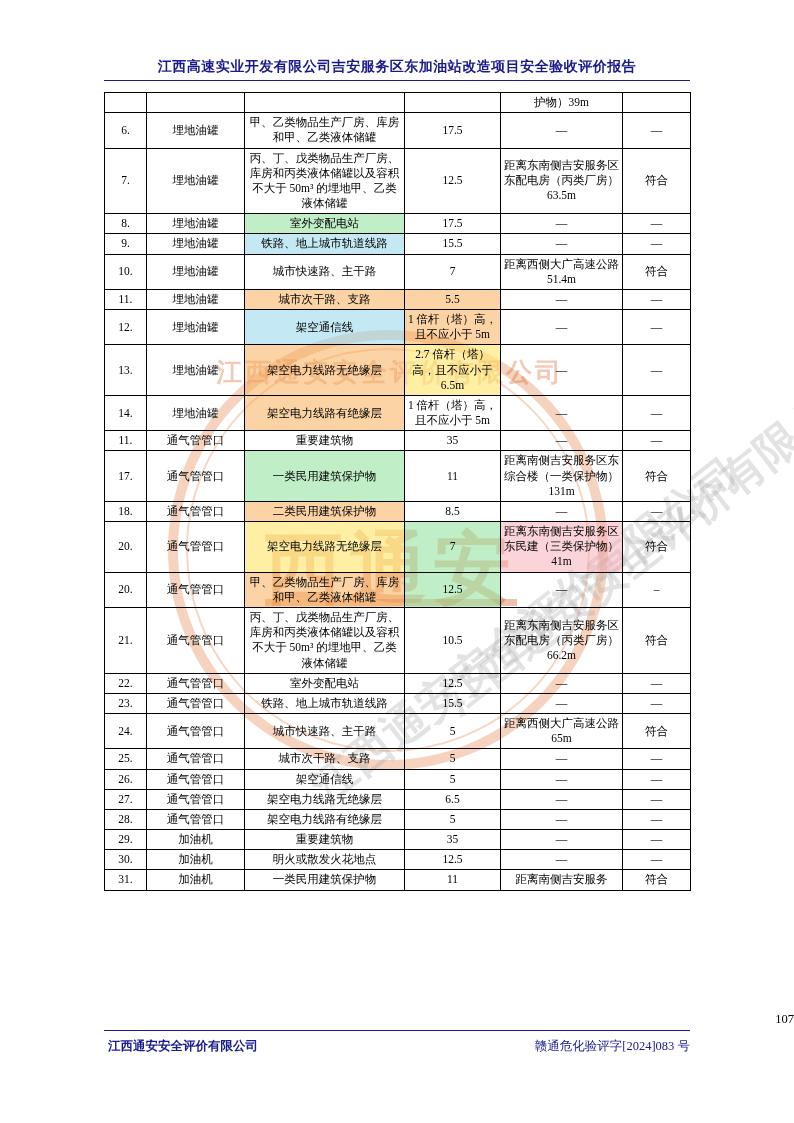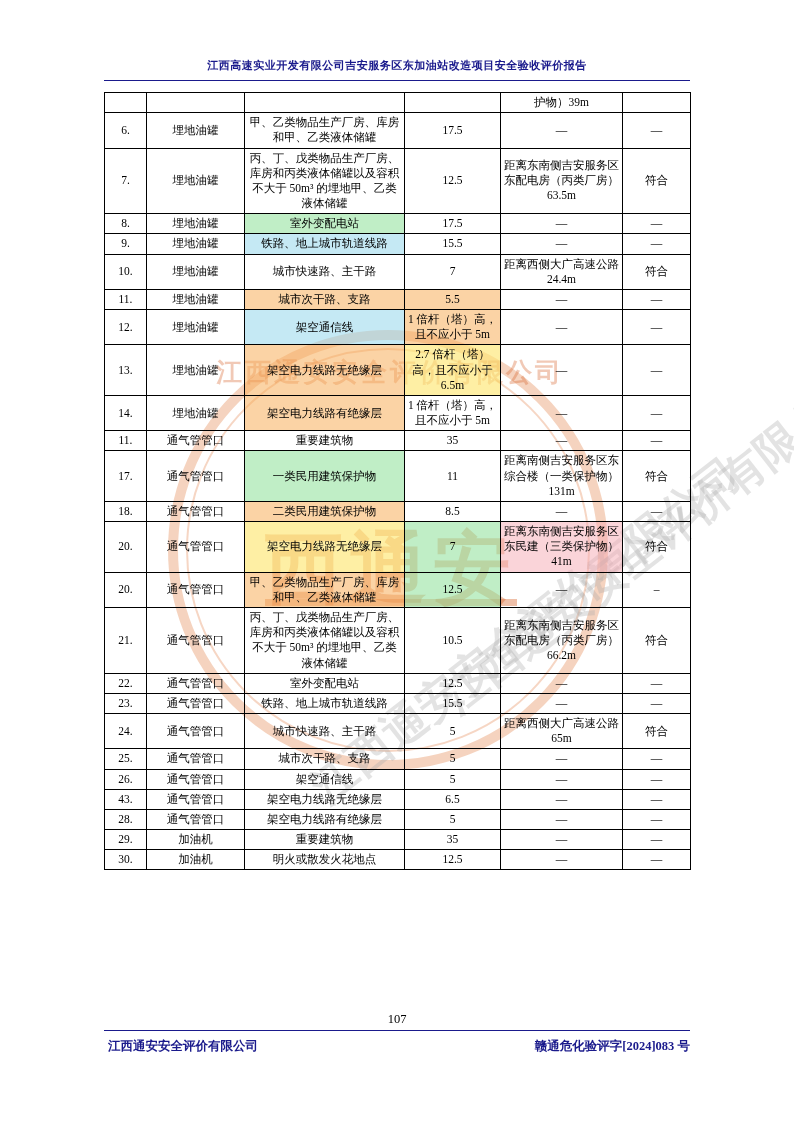--- a/index.html
+++ b/index.html
@@ -90,21 +90,21 @@
     font-size: 44px;
     transform: rotate(-38deg);
   }
 
   
   .doc-header {
     position: absolute;
     left: 0; top: 58px;
     width: 794px;
     text-align: center;
-    font-size: 11px;
+    font-size: 14px;
     font-weight: bold;
     color: #1a1a8c;
     letter-spacing: 0.5px;
     z-index: 10;
   }
   .header-rule {
     position: absolute;
     left: 104px; top: 80px;
     width: 586px;
     border-bottom: 1px solid #1a1a8c;
@@ -114,38 +114,38 @@
     position: absolute;
     left: 104px; top: 1030px;
     width: 586px;
     border-bottom: 1px solid #1a1a8c;
     z-index: 10;
   }
   .page-number {
     position: absolute;
     left: 0; top: 1012px;
     width: 794px;
-    text-align: center;
+    text-align: right;
     font-size: 12.5px;
     color: #000;
     z-index: 10;
   }
   .footer-left {
     position: absolute;
     left: 108px; top: 1038px;
     font-size: 12.5px;
     font-weight: bold;
     color: #1a1a8c;
     z-index: 10;
   }
   .footer-right {
     position: absolute;
     right: 104px; top: 1038px;
     font-size: 12.5px;
-    font-weight: bold;
+    font-weight: normal;
     color: #1a1a8c;
     z-index: 10;
   }
 
   
   .table-wrap {
     position: absolute;
     left: 104px; top: 92px;
     width: 586px;
     z-index: 8;
@@ -257,21 +257,21 @@
           <td class="num">15.5</td>
           <td class="dash">—</td>
           <td class="dash">—</td>
         </tr>
 
         <tr>
           <td>10.</td>
           <td>埋地油罐</td>
           <td>城市快速路、主干路</td>
           <td class="num">7</td>
-          <td class="dist">距离西侧大广高速公路 24.4m</td>
+          <td class="dist">距离西侧大广高速公路 51.4m</td>
           <td>符合</td>
         </tr>
 
         <tr>
           <td>11.</td>
           <td>埋地油罐</td>
           <td class="hl-org">城市次干路、支路</td>
           <td class="num hl-org">5.5</td>
           <td class="dash">—</td>
           <td class="dash">—</td>
@@ -398,21 +398,21 @@
         <tr>
           <td>26.</td>
           <td>通气管管口</td>
           <td>架空通信线</td>
           <td class="num">5</td>
           <td class="dash">—</td>
           <td class="dash">—</td>
         </tr>
 
         <tr>
-          <td>43.</td>
+          <td>27.</td>
           <td>通气管管口</td>
           <td>架空电力线路无绝缘层</td>
           <td class="num">6.5</td>
           <td class="dash">—</td>
           <td class="dash">—</td>
         </tr>
 
         <tr>
           <td>28.</td>
           <td>通气管管口</td>
@@ -433,20 +433,28 @@
 
         <tr>
           <td>30.</td>
           <td>加油机</td>
           <td>明火或散发火花地点</td>
           <td class="num">12.5</td>
           <td class="dash">—</td>
           <td class="dash">—</td>
         </tr>
 
+        <tr>
+          <td>31.</td>
+          <td>加油机</td>
+          <td>一类民用建筑保护物</td>
+          <td class="num">11</td>
+          <td class="dist">距离南侧吉安服务</td>
+          <td>符合</td>
+        </tr>
 
       </tbody>
     </table>
   </div>
 
   <div class="page-number">107</div>
   <div class="footer-rule"></div>
   <div class="footer-left">江西通安安全评价有限公司</div>
   <div class="footer-right">赣通危化验评字[2024]083 号</div>
 

